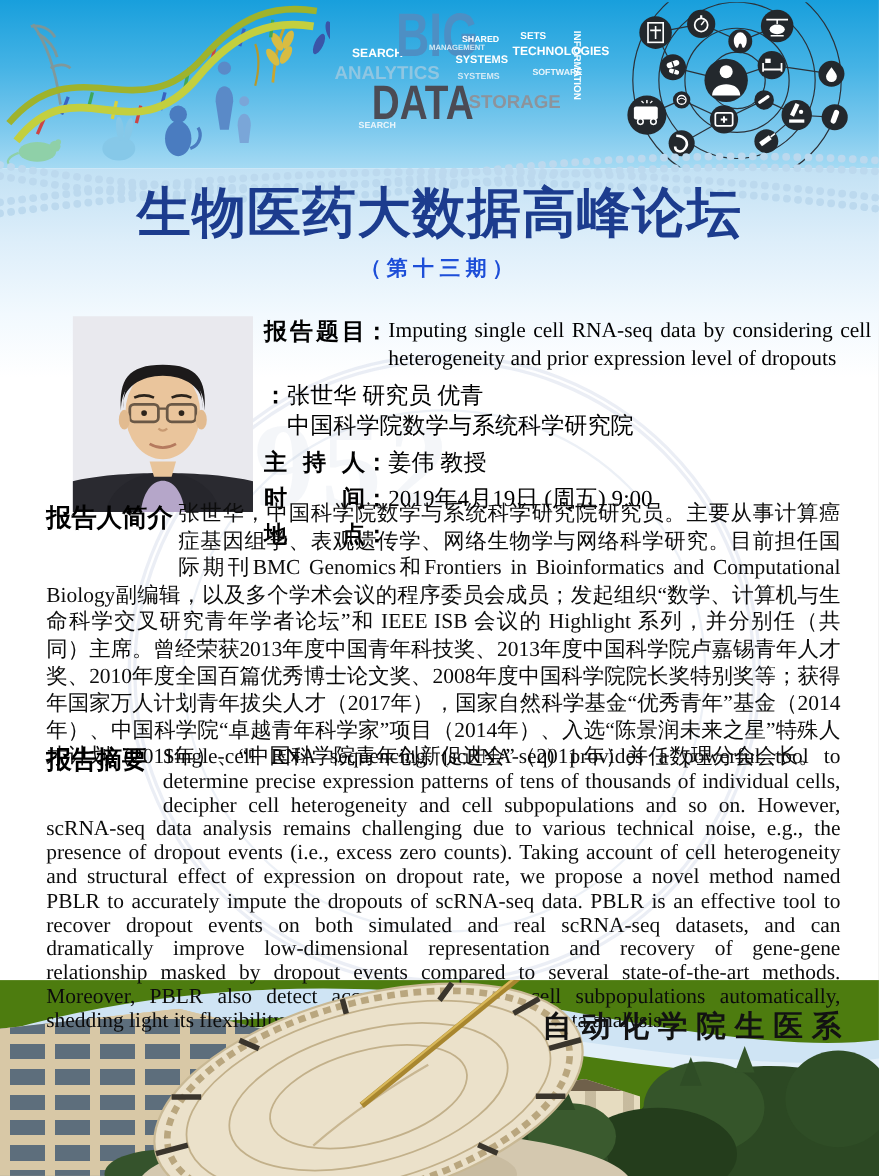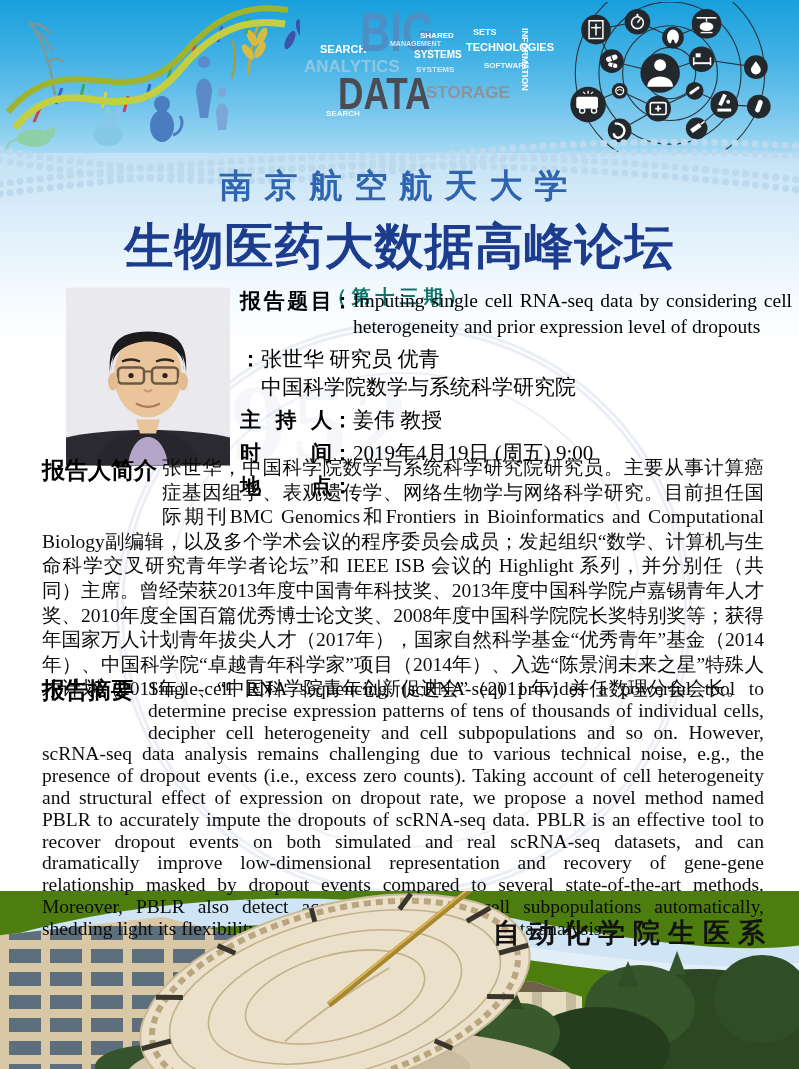--- a/index.html
+++ b/index.html
@@ -31,21 +31,21 @@
 
   
   .wave-svg{position:absolute;left:0;top:124px;width:799px;height:84px;z-index:1;}
 
   
   .titles{position:absolute;left:0;top:156px;width:799px;text-align:center;z-index:2;}
   .bg-fade{position:absolute;left:0;top:153px;width:799px;height:190px;
            background:linear-gradient(180deg,#c2e1f4 0%,#ddeefa 35%,#f2f9fe 70%,rgba(255,255,255,0) 100%);}
   .uni{font-size:33px;font-weight:bold;color:#2f64b0;letter-spacing:12px;margin-top:8px;}
   .forum{font-size:49px;font-weight:bold;color:#1c3c8e;letter-spacing:1px;margin-top:5px;}
-  .session{font-size:19px;font-weight:bold;color:#0f766e;letter-spacing:5px;margin-top:4px;}
+  .session{font-size:19px;font-weight:bold;color:#1d4ed8;letter-spacing:5px;margin-top:4px;}
 
   
   .seal{position:absolute;left:116px;top:322px;width:560px;height:560px;border-radius:50%;
         border:8px double rgba(128,152,192,.16);z-index:0;}
   .seal::after{content:"";position:absolute;left:42px;top:42px;right:42px;bottom:42px;
         border-radius:50%;border:2px solid rgba(128,152,192,.15);}
   .seal-year{position:absolute;left:170px;top:360px;font-size:110px;font-weight:bold;
         color:rgba(128,152,192,.09);letter-spacing:6px;}
 
   
@@ -305,21 +305,20 @@
     <g stroke="#bcd9ee" stroke-width="7" fill="none" stroke-linecap="round" stroke-dasharray="0.1 10">
       <path d="M0,26 Q200,62 400,36 T799,22"></path>
       <path d="M0,36 Q200,72 400,46 T799,32"></path>
       <path d="M0,60 Q400,6 799,56"></path>
       <path d="M0,70 Q400,16 799,66"></path>
     </g>
   </svg>
   <div class="bg-fade"></div>
 
   <section class="titles">
-    <div class="uni">南京航空航天大学</div>
     <div class="forum">生物医药大数据高峰论坛</div>
     <div class="session">（第十三期）</div>
   </section>
 
   <div class="seal"></div>
   <div class="seal-year">1952</div>
 
   <section class="info">
     <svg class="photo" viewBox="0 0 164 178">
       <rect width="164" height="178" fill="#e9e9ee"></rect>

